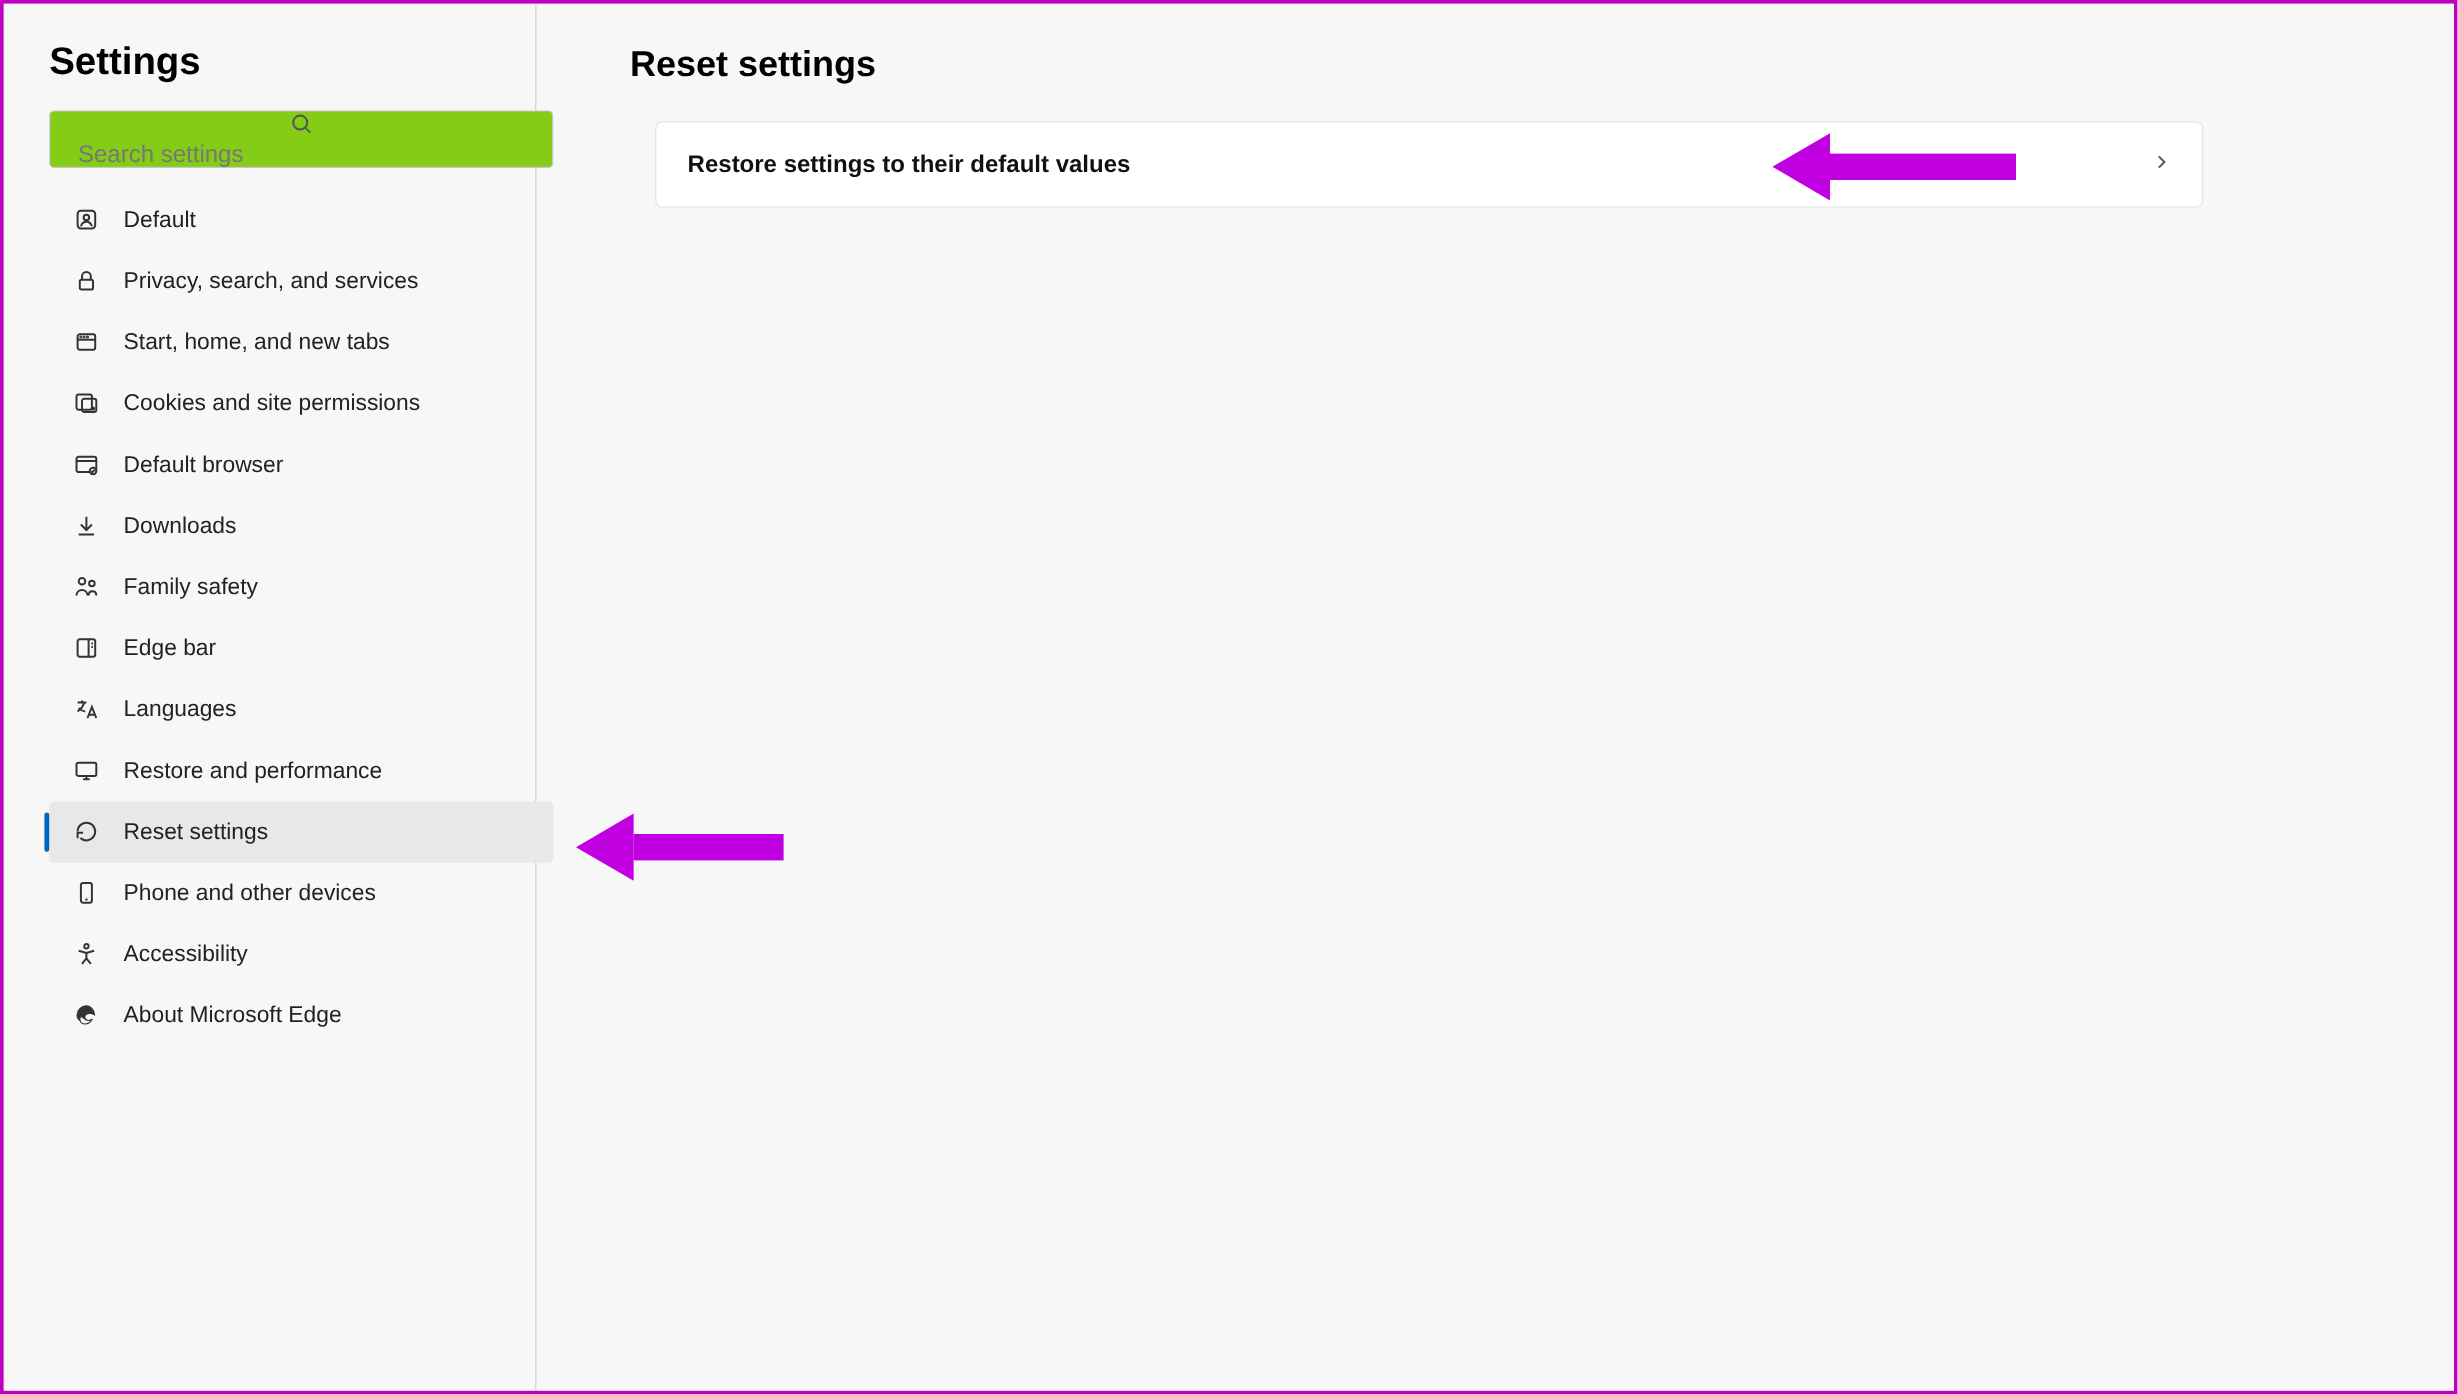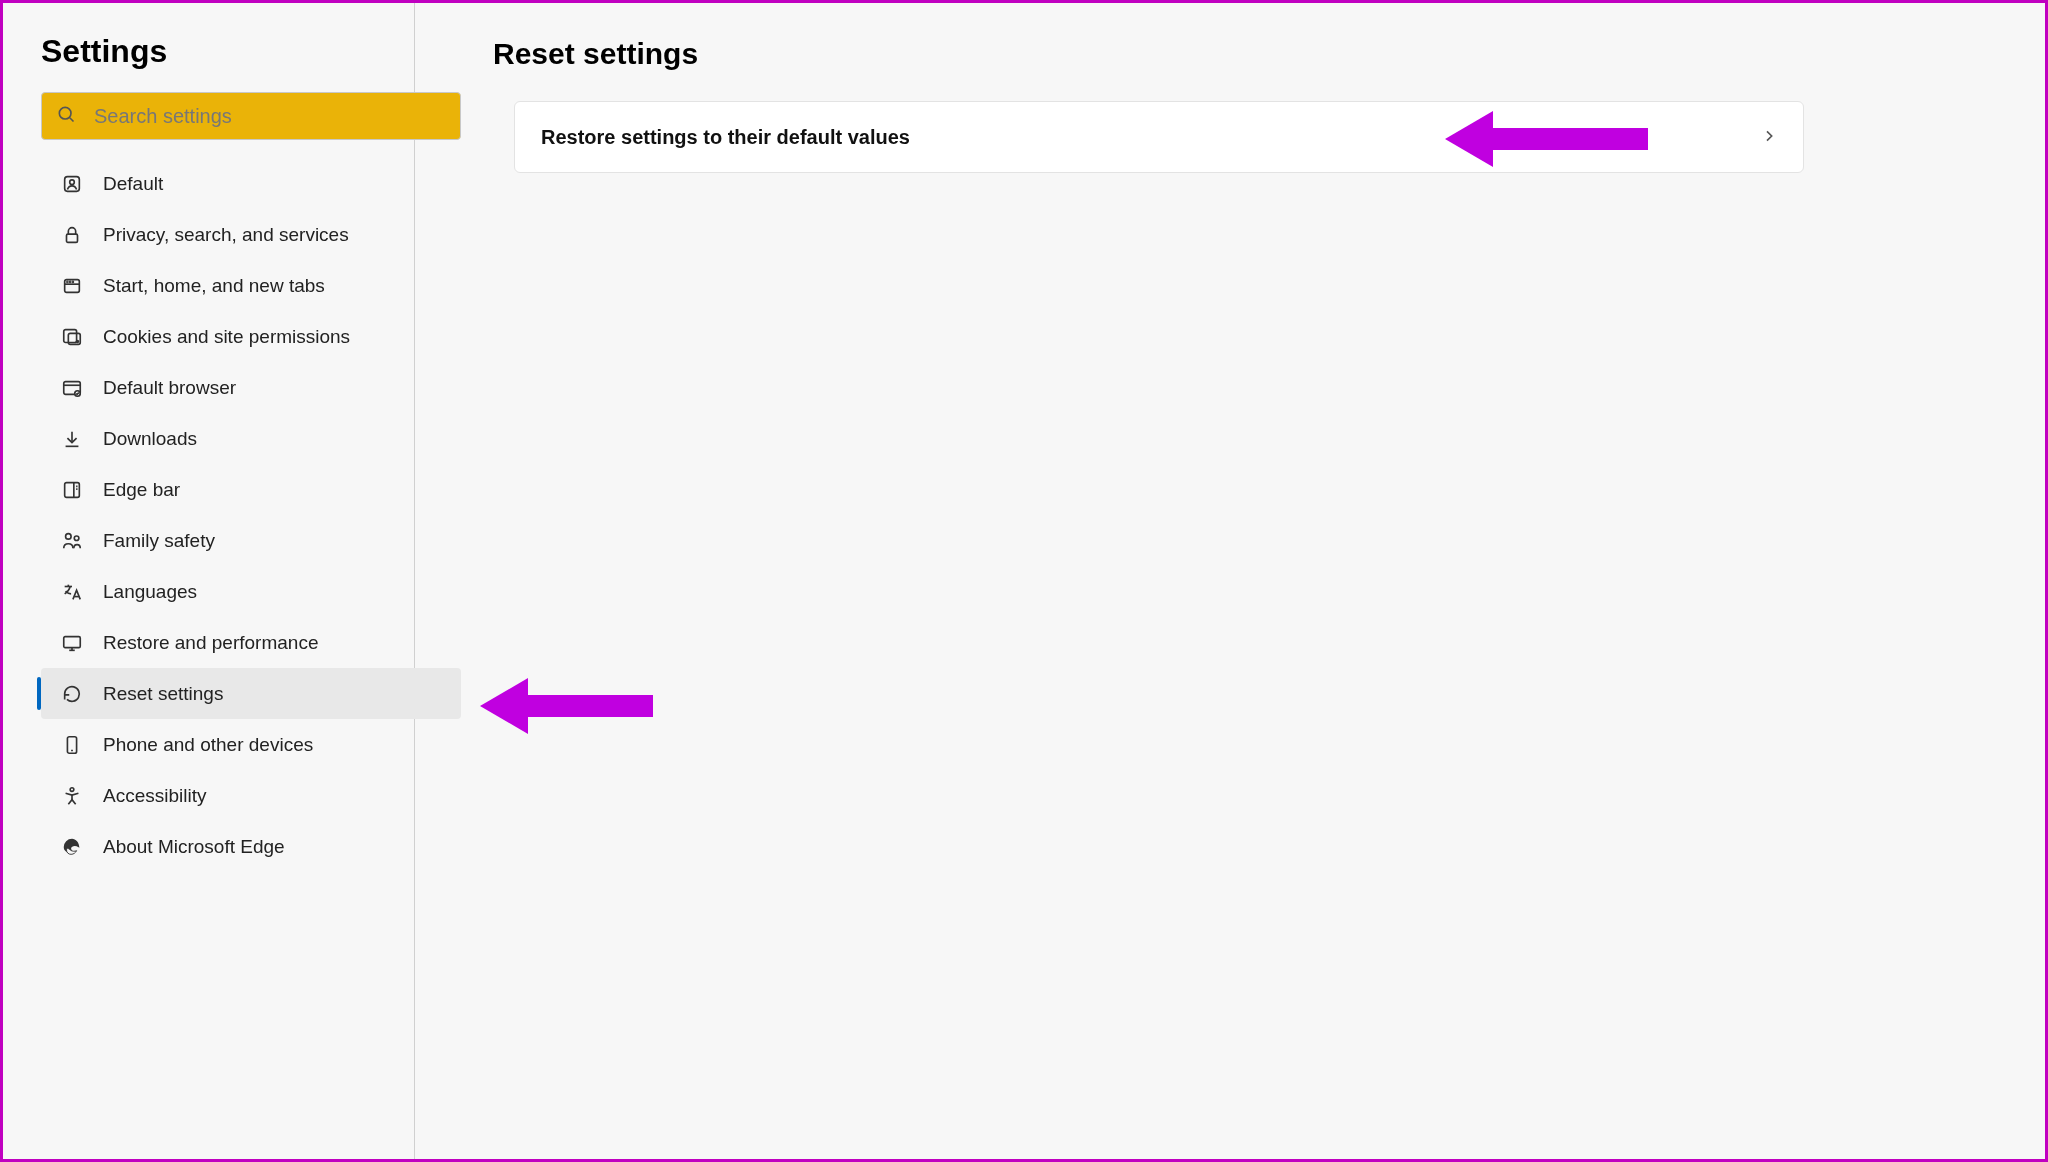--- a/index.html
+++ b/index.html
@@ -11,40 +11,41 @@
   overflow: hidden;
 }
 .app-frame {
   width: 100%;
   height: 100%;
   border: 3px solid #c000c0;
   display: flex;
   background: #f7f7f7;
 }
 .sidebar {
-  width: 412px;
+  width: 444px;
   padding: 30px 20px 20px 38px;
   border-right: 1px solid #d0d0d0;
 }
 .sidebar-title {
   font-size: 32px;
   font-weight: 600;
   color: #000;
   margin-bottom: 22px;
 }
 .search-box {
   display: flex;
   align-items: center;
   border: 1px solid #c8c8c8;
-  background: #eab308;
+  background: #84cc16;
   border-radius: 4px;
   padding: 0 14px;
   height: 48px;
   margin-bottom: 18px;
   width: 420px;
+  flex-direction: column;
 }
 .search-box svg {
   width: 20px;
   height: 20px;
   flex-shrink: 0;
   color: #555;
 }
 .search-input {
   border: none;
   outline: none;
@@ -203,35 +204,35 @@
         <li class="nav-item">
           <span class="icon-wrap"><svg viewBox="0 0 24 24" fill="none" stroke="currentColor" stroke-width="1.8">
               <path d="M12 4v11"></path>
               <path d="M7 11l5 5 5-5"></path>
               <line x1="5" y1="20" x2="19" y2="20"></line>
             </svg></span>
           <span class="label">Downloads</span>
         </li>
         <li class="nav-item">
           <span class="icon-wrap"><svg viewBox="0 0 24 24" fill="none" stroke="currentColor" stroke-width="1.8">
+              <circle cx="8" cy="7" r="3"></circle>
+              <circle cx="17" cy="9" r="2.5"></circle>
+              <path d="M3 20c0-3 2-5 5-5s5 2 5 5"></path>
+              <path d="M14 20c0-2.5 1.5-4 3.5-4s3.5 1.5 3.5 4"></path>
+            </svg></span>
+          <span class="label">Family safety</span>
+        </li>
+        <li class="nav-item">
+          <span class="icon-wrap"><svg viewBox="0 0 24 24" fill="none" stroke="currentColor" stroke-width="1.8">
               <rect x="4" y="4" width="16" height="16" rx="2"></rect>
               <line x1="14" y1="4" x2="14" y2="20"></line>
               <line x1="16.5" y1="8" x2="18" y2="8"></line>
               <line x1="16.5" y1="11" x2="18" y2="11"></line>
             </svg></span>
           <span class="label">Edge bar</span>
-        </li>
-        <li class="nav-item">
-          <span class="icon-wrap"><svg viewBox="0 0 24 24" fill="none" stroke="currentColor" stroke-width="1.8">
-              <circle cx="8" cy="7" r="3"></circle>
-              <circle cx="17" cy="9" r="2.5"></circle>
-              <path d="M3 20c0-3 2-5 5-5s5 2 5 5"></path>
-              <path d="M14 20c0-2.5 1.5-4 3.5-4s3.5 1.5 3.5 4"></path>
-            </svg></span>
-          <span class="label">Family safety</span>
         </li>
         <li class="nav-item">
           <span class="icon-wrap"><svg viewBox="0 0 24 24" fill="none" stroke="currentColor" stroke-width="1.8">
               <path d="M4 6h8"></path>
               <path d="M8 4v2"></path>
               <path d="M10 6c-1 4-3 6-6 8"></path>
               <path d="M5 11c2 2 4 3 6 3"></path>
               <path d="M13 20l4-10 4 10"></path>
               <path d="M14.5 17h5"></path>
             </svg></span>

